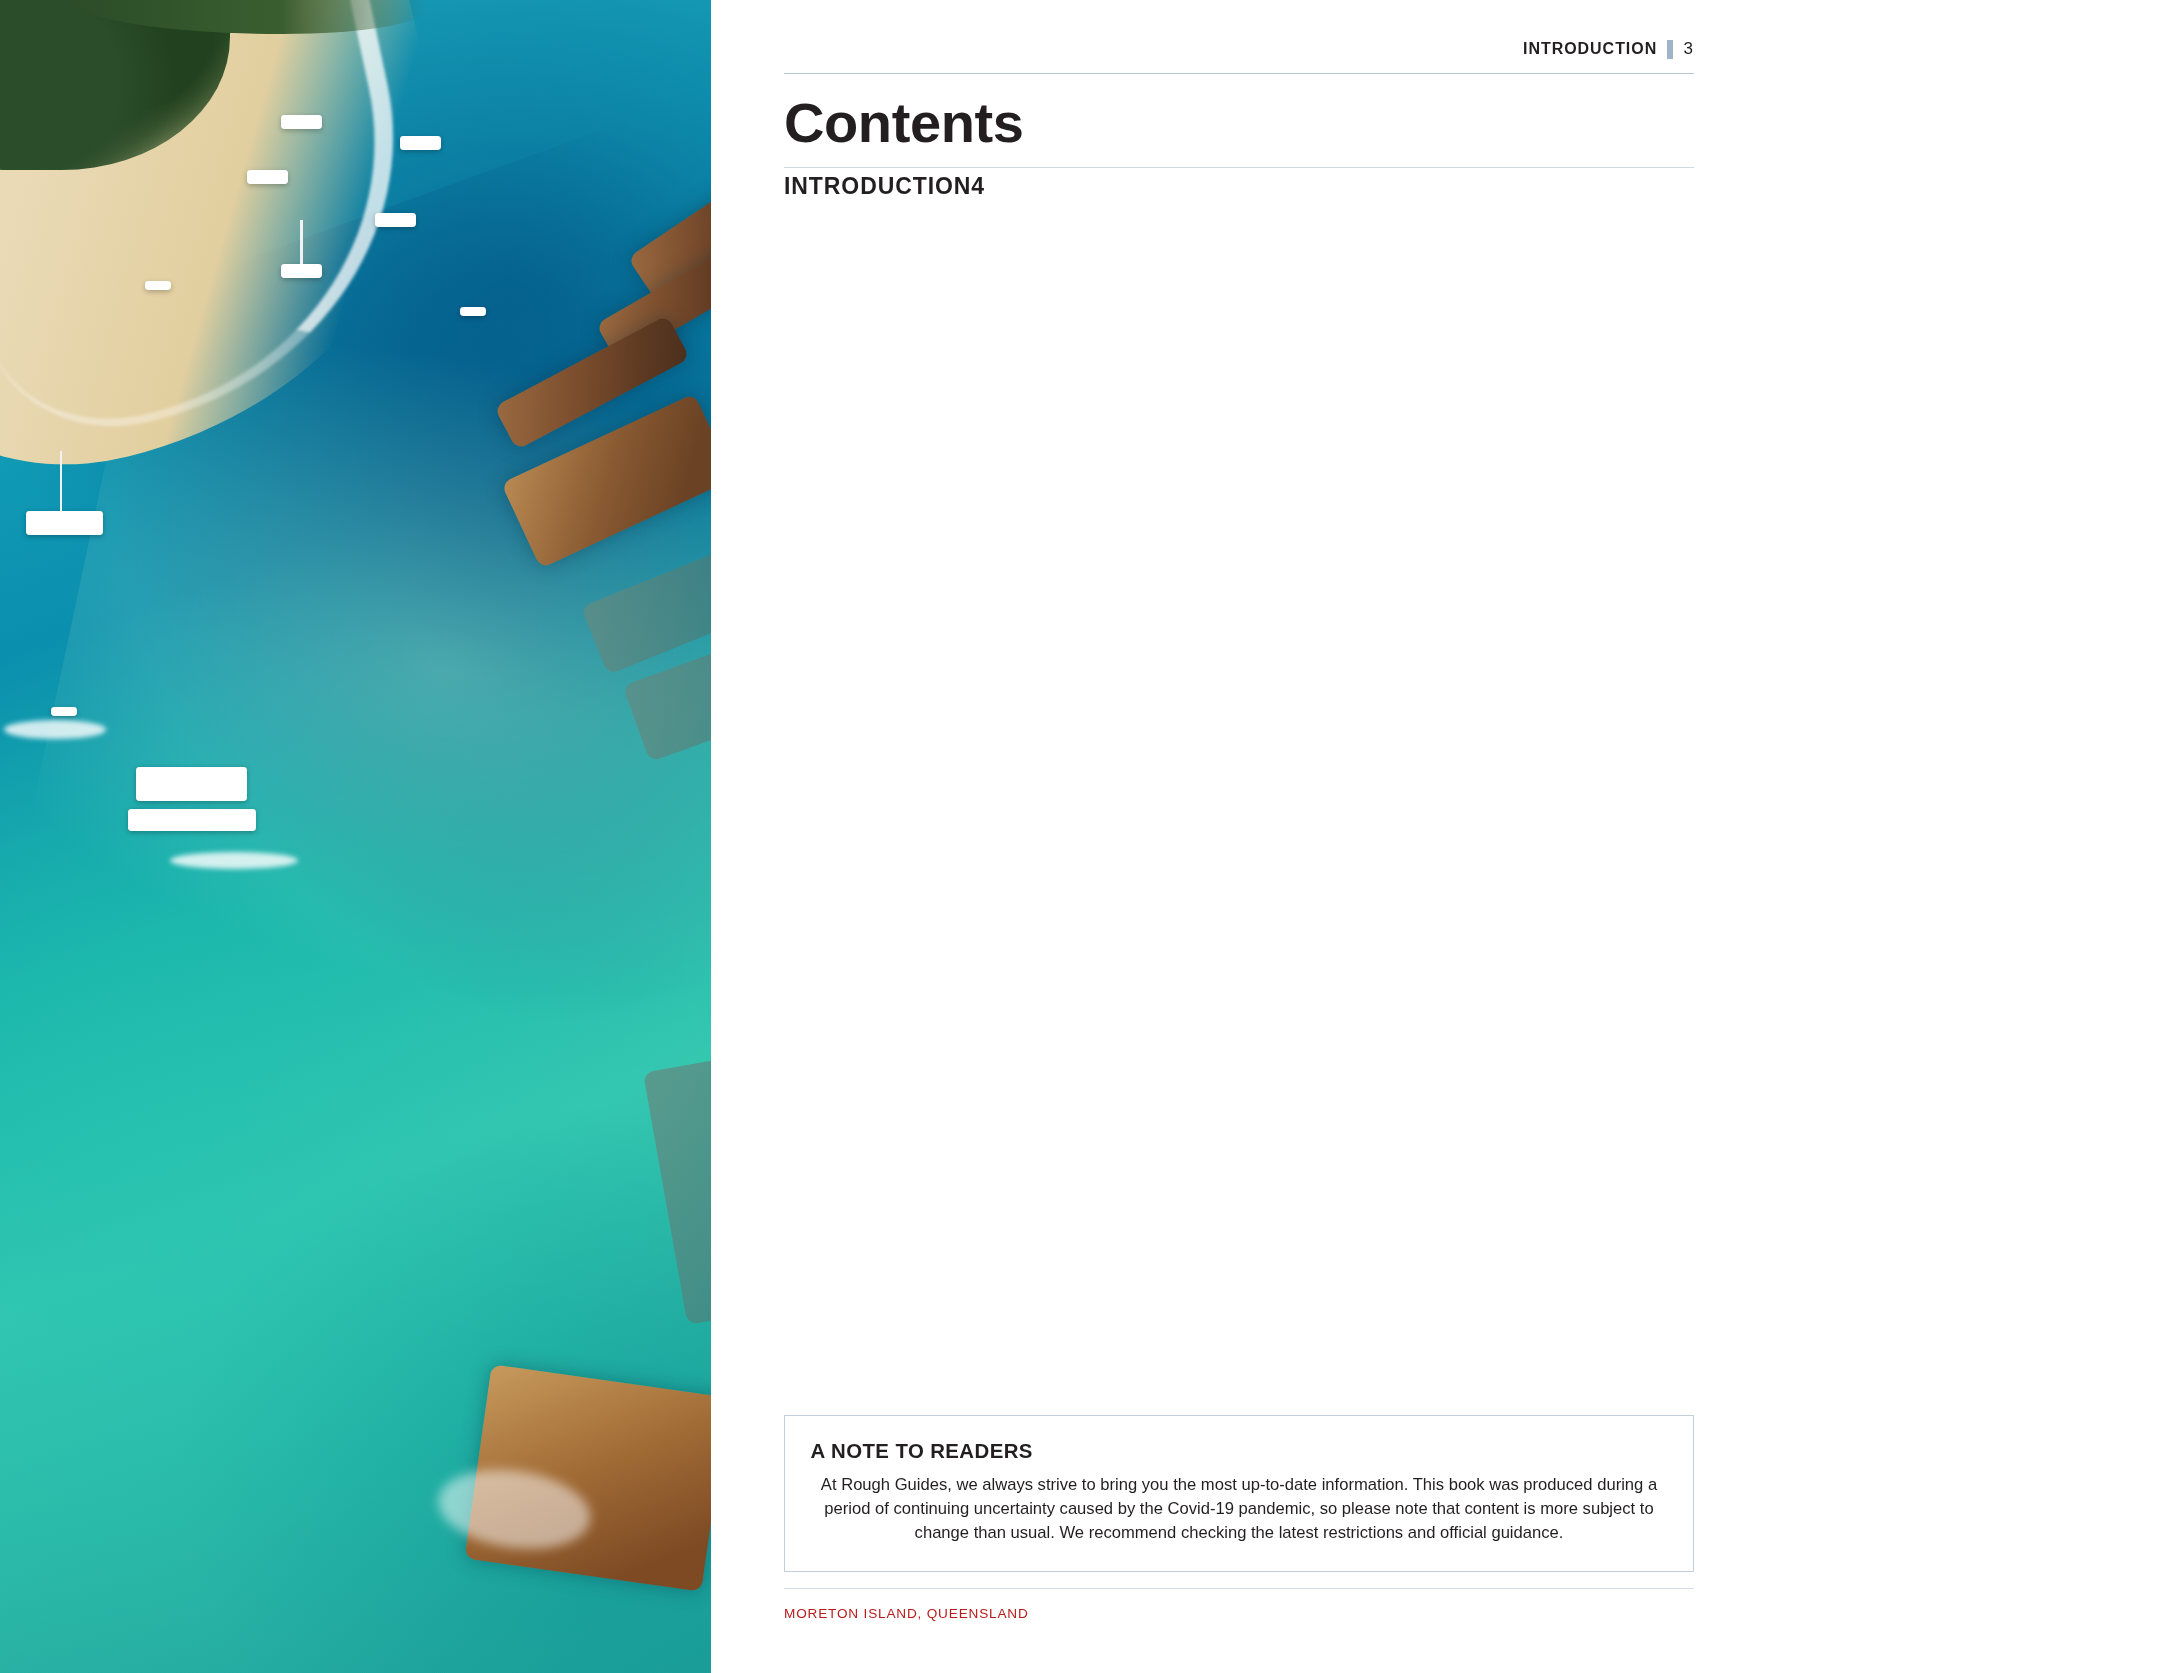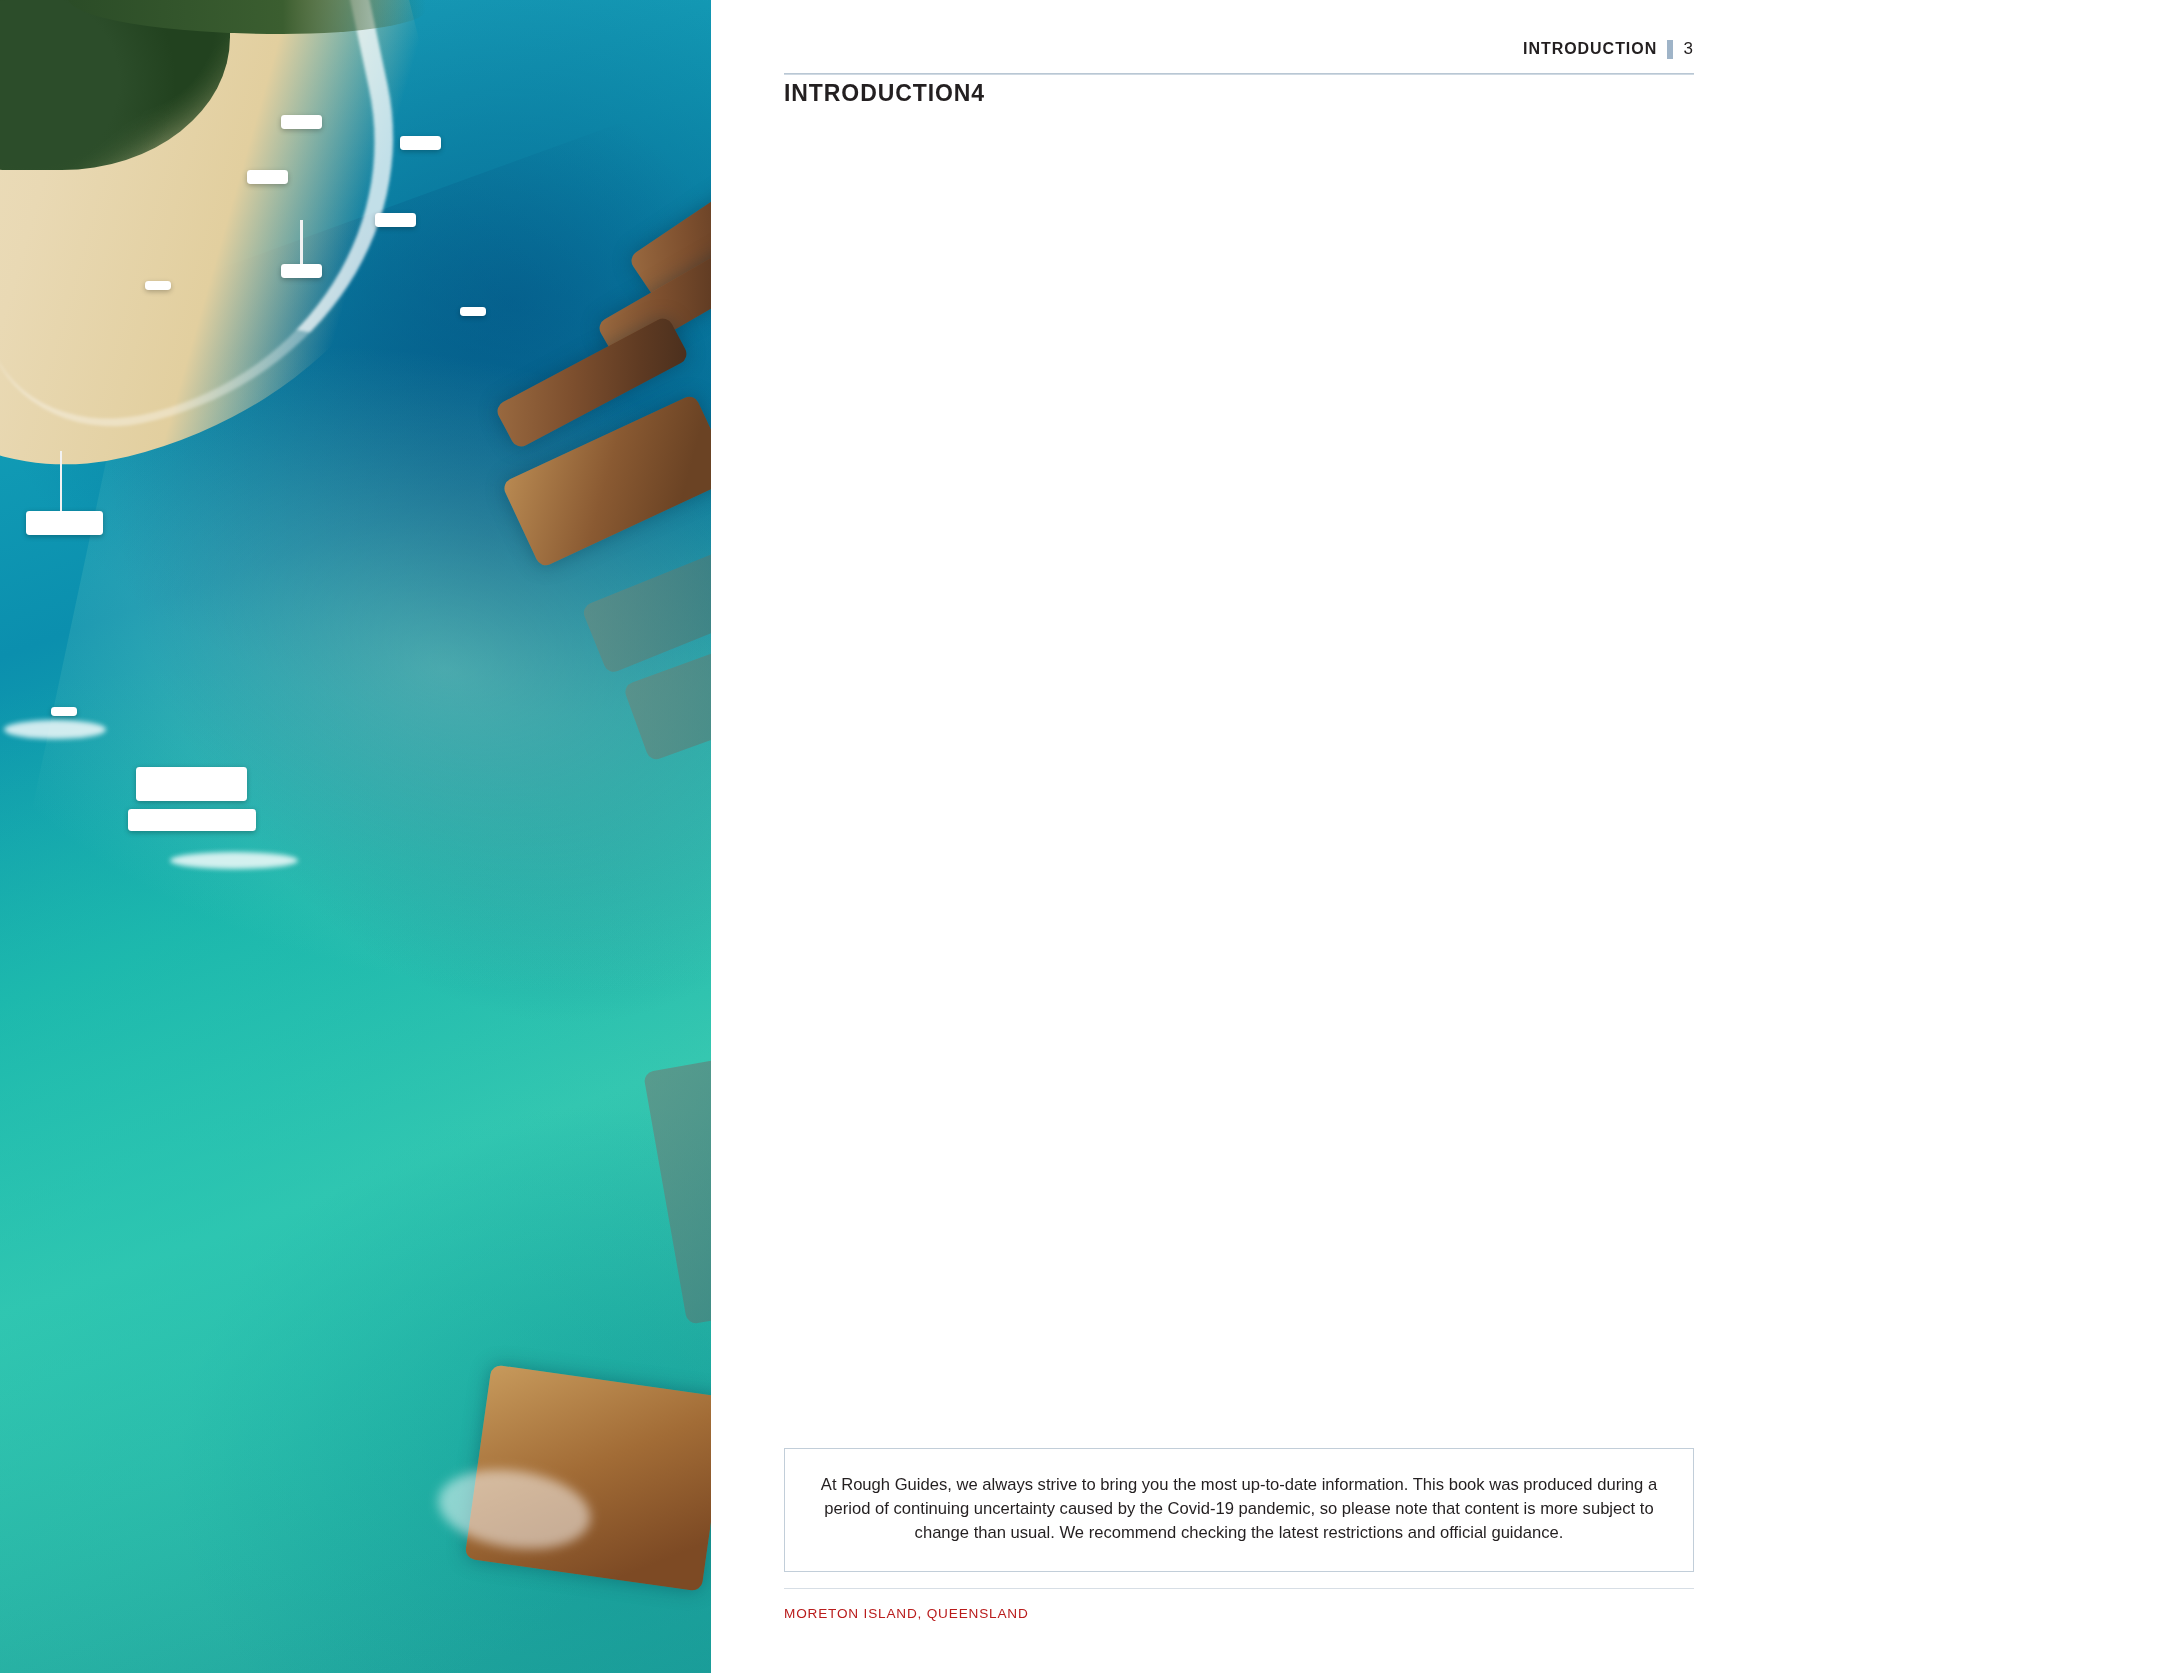--- a/index.html
+++ b/index.html
@@ -224,28 +224,30 @@
 
   <div class="contents-pane">
 
     <div class="running-head">
       <span>INTRODUCTION</span>
       <span class="bar"></span>
       <span class="folio">3</span>
     </div>
     <div class="rule"></div>
 
+    <h1 class="contents-title">Contents</h1>
 
     <div class="rule-thin"></div>
     <div class="section-head lvl1">
       <span class="label">INTRODUCTION</span>
       <span class="page">4</span>
     </div>
 
     <div class="note-box">
+      <h2>A NOTE TO READERS</h2>
       <p>At Rough Guides, we always strive to bring you the most up-to-date information. This book was produced during a period of continuing uncertainty caused by the Covid-19 pandemic, so please note that content is more subject to change than usual. We recommend checking the latest restrictions and official guidance.</p>
     </div>
 
     <div class="photo-credit-rule"></div>
     <div class="caption">MORETON ISLAND, QUEENSLAND</div>
   </div>
 </div>
 
 
 </body></html>

